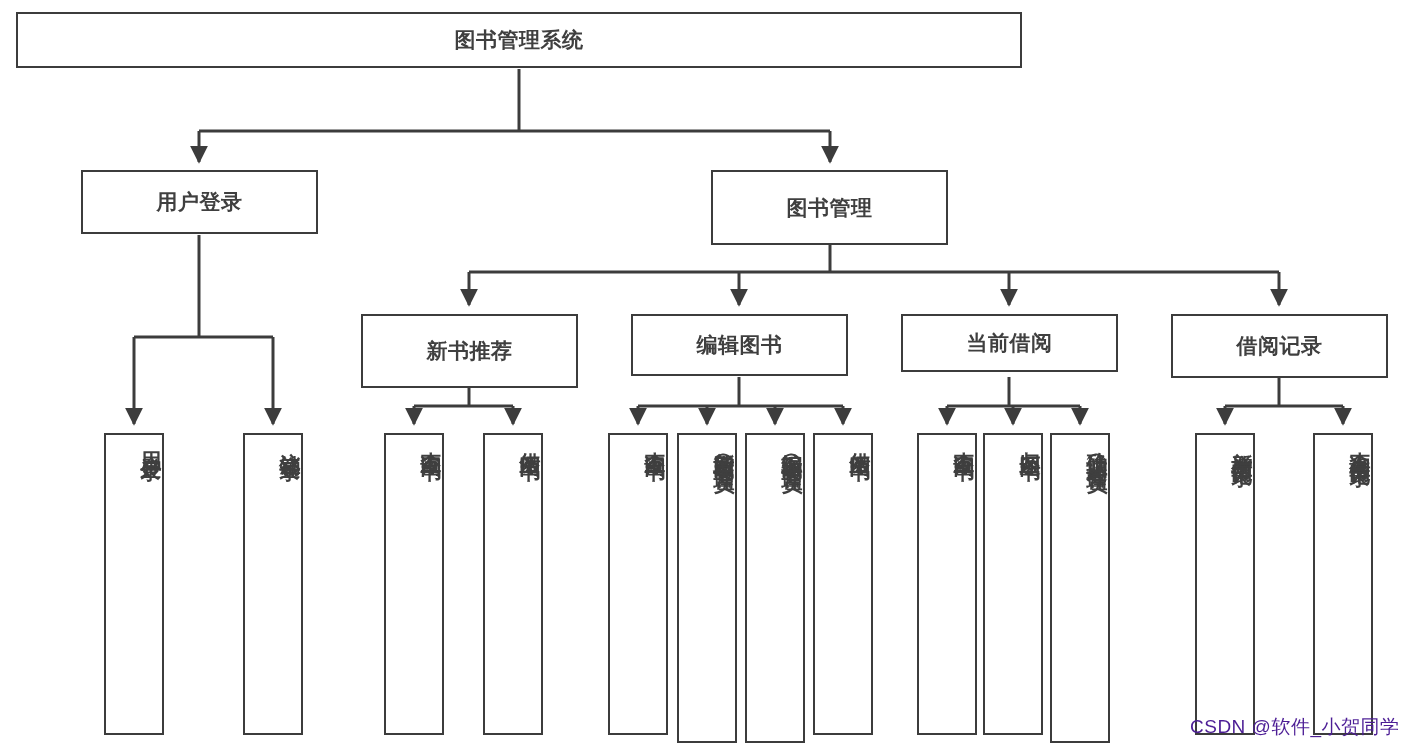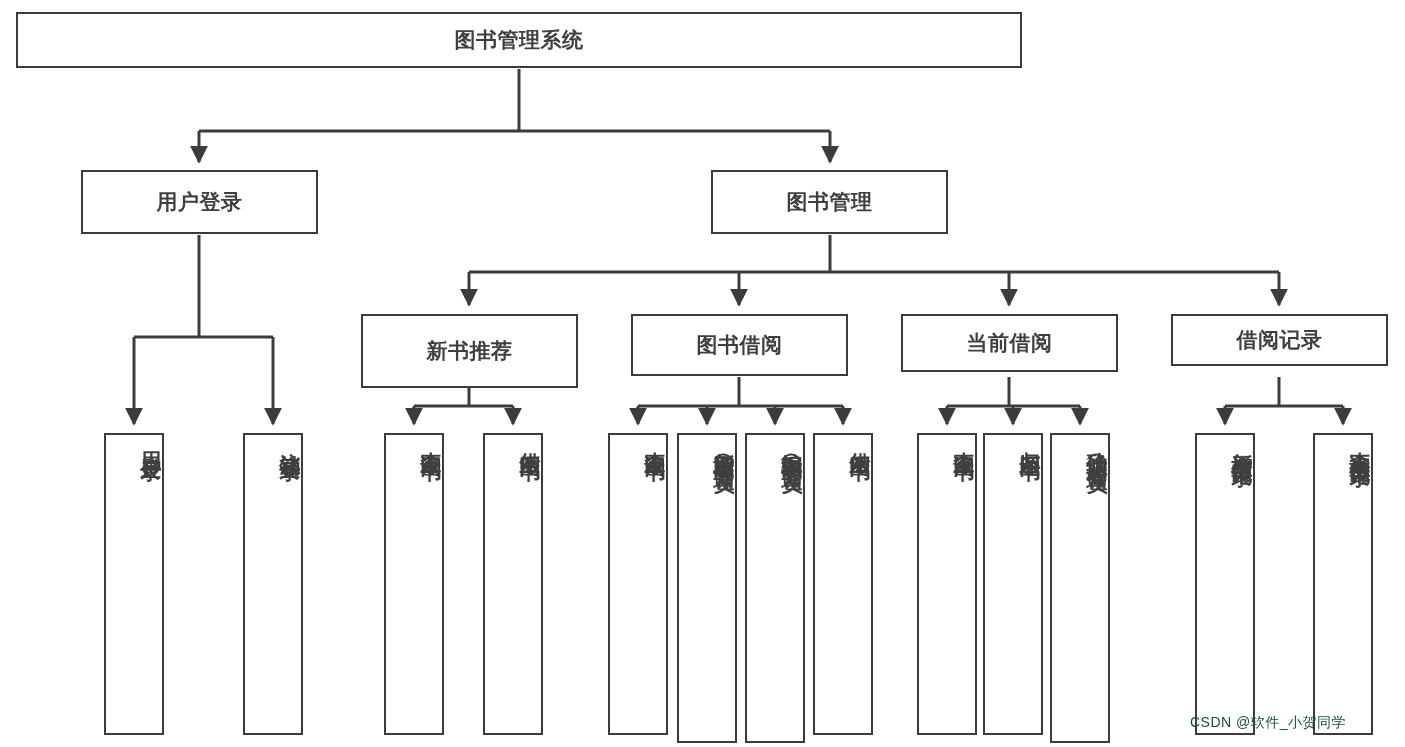--- a/index.html
+++ b/index.html
@@ -54,22 +54,22 @@
     white-space: normal;
     line-height: 1.02;
     letter-spacing: 3px;
     font-size: 21px;
     width: 100%;
     display: block;
     text-align: center;
   }
   .watermark {
     position: absolute;
-    font-size: 14px;
-    color: #14532d;
+    font-size: 19px;
+    color: #4c1d95;
     white-space: nowrap;
     z-index: 3;
     letter-spacing: 0.5px;
   }
 </style>
 </head>
 <body>
 
 <div id="canvas">
 
@@ -123,34 +123,34 @@
     </g>
   </svg>
 
   <div class="node" style="left:16px; top:12px; width:1006px; height:56px;">
     <span class="node-label">图书管理系统</span>
   </div>
 
   <div class="node" style="left:81px; top:170px; width:237px; height:64px;">
     <span class="node-label">用户登录</span>
   </div>
-  <div class="node" style="left:711px; top:170px; width:237px; height:64px;">
+  <div class="node" style="left:711px; top:170px; width:237px; height:75px;">
     <span class="node-label">图书管理</span>
   </div>
 
   <div class="node" style="left:361px; top:314px; width:217px; height:74px;">
     <span class="node-label">新书推荐</span>
   </div>
   <div class="node" style="left:631px; top:314px; width:217px; height:62px;">
-    <span class="node-label">图书借阅</span>
+    <span class="node-label">编辑图书</span>
   </div>
   <div class="node" style="left:901px; top:314px; width:217px; height:58px;">
     <span class="node-label">当前借阅</span>
   </div>
-  <div class="node" style="left:1171px; top:314px; width:217px; height:52px;align-items:center;">
+  <div class="node" style="left:1171px; top:314px; width:217px; height:64px;align-items:center;">
     <span class="node-label">借阅记录</span>
   </div>
 
   <div class="node vertical" style="left:104px; top:433px; width:60px; height:302px;">
     <span class="node-label">用户登录</span>
   </div>
   <div class="node vertical" style="left:243px; top:433px; width:60px; height:302px;">
     <span class="node-label">注销登录</span>
   </div>
 

